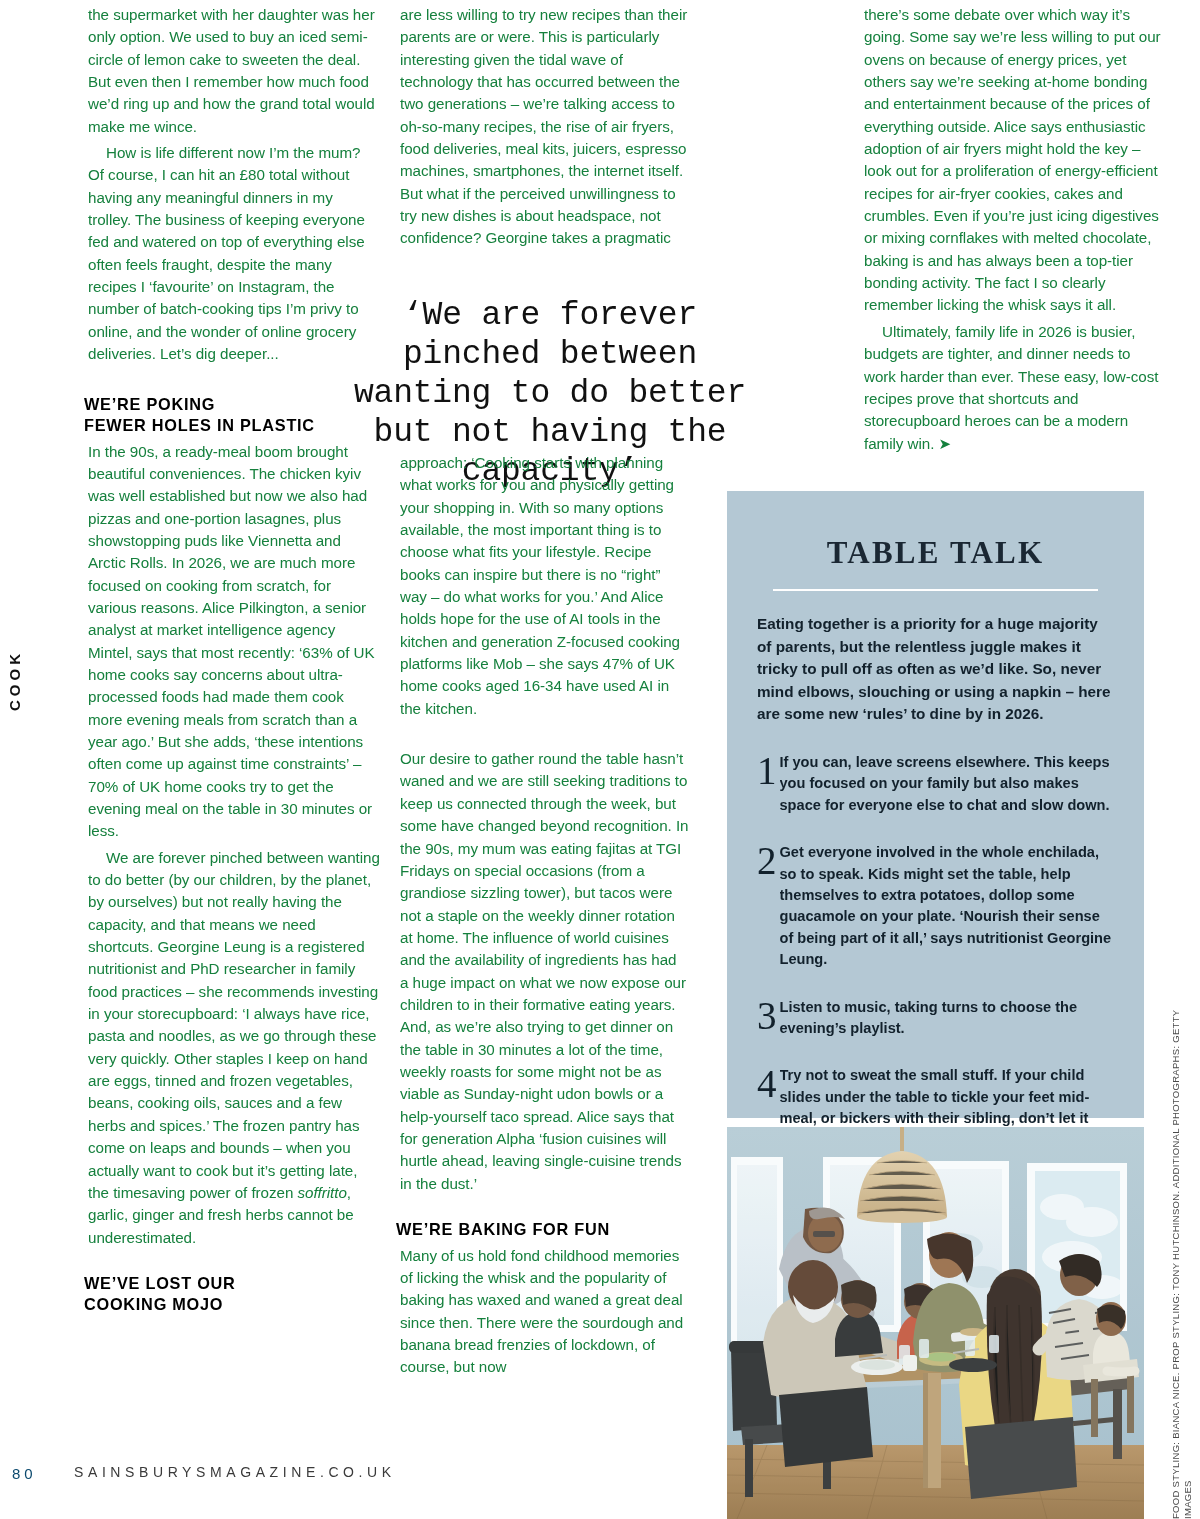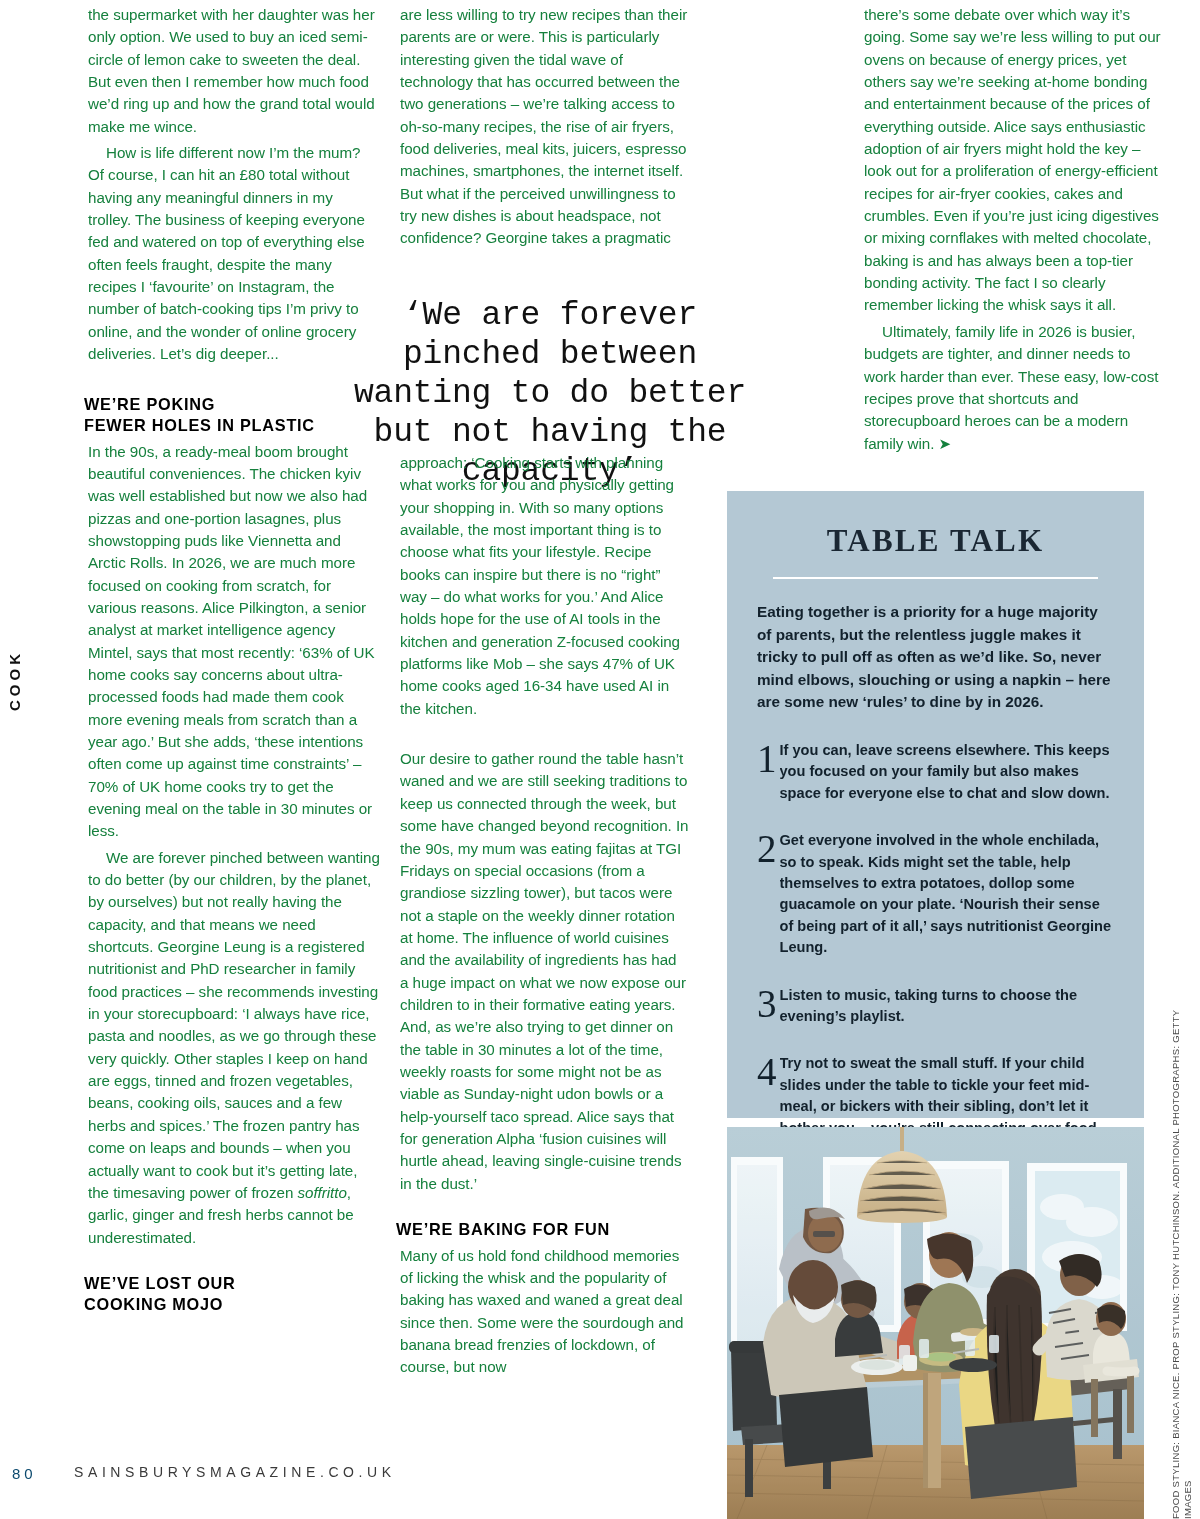--- a/index.html
+++ b/index.html
@@ -97,21 +97,21 @@
     height: 627px;
     background: #b4c8d4;
   }
   .panel-inner { padding: 32px 30px 0 30px; }
   .panel-title {
     font-family: "Liberation Serif", serif;
     font-size: 31px;
     letter-spacing: 2.2px;
     text-align: center;
     color: #1a2733;
-    margin: 0;
+    margin: 12px;
   }
   .panel-rule {
     height: 2px;
     background: #ffffff;
     margin: 18px 16px 22px 16px;
   }
   .panel-intro {
     margin: 0;
     font-size: 15.3px;
     line-height: 22.6px;
@@ -208,21 +208,21 @@
 <div class="col col2" style="top:448px">
   <p class="body">approach: ‘Cooking starts with planning what works for you and physically getting your shopping in. With so many options available, the most important thing is to choose what fits your lifestyle. Recipe books can inspire but there is no “right” way – do what works for you.’ And Alice holds hope for the use of AI tools in the kitchen and generation Z-focused cooking platforms like Mob – she says 47% of UK home cooks aged 16-34 have used AI in the kitchen.</p>
 
   <div class="sect-gap"></div>
 
   <p class="body">Our desire to gather round the table hasn’t waned and we are still seeking traditions to keep us connected through the week, but some have changed beyond recognition. In the 90s, my mum was eating fajitas at TGI Fridays on special occasions (from a grandiose sizzling tower), but tacos were not a staple on the weekly dinner rotation at home. The influence of world cuisines and the availability of ingredients has had a huge impact on what we now expose our children to in their formative eating years. And, as we’re also trying to get dinner on the table in 30 minutes a lot of the time, weekly roasts for some might not be as viable as Sunday-night udon bowls or a help-yourself taco spread. Alice says that for generation Alpha ‘fusion cuisines will hurtle ahead, leaving single-cuisine trends in the dust.’</p>
 
   <div class="sect-gap"></div>
 
   <h2 class="sect">WE’RE BAKING FOR FUN</h2>
-  <p class="body">Many of us hold fond childhood memories of licking the whisk and the popularity of baking has waxed and waned a great deal since then. Some were the sourdough and banana bread frenzies of lockdown, of course, but now</p>
+  <p class="body">Many of us hold fond childhood memories of licking the whisk and the popularity of baking has waxed and waned a great deal since then. There were the sourdough and banana bread frenzies of lockdown, of course, but now</p>
 </div>
 
 <div class="col col3">
   <p class="body">there’s some debate over which way it’s going. Some say we’re less willing to put our ovens on because of energy prices, yet others say we’re seeking at-home bonding and entertainment because of the prices of everything outside. Alice says enthusiastic adoption of air fryers might hold the key – look out for a proliferation of energy-efficient recipes for air-fryer cookies, cakes and crumbles. Even if you’re just icing digestives or mixing cornflakes with melted chocolate, baking is and has always been a top-tier bonding activity. The fact I so clearly remember licking the whisk says it all.</p>
   <p class="body"><span>Ultimately, family life in 2026 is busier, budgets are tighter, and dinner needs to work harder than ever. These easy, low-cost recipes prove that shortcuts and storecupboard heroes can be a modern family win.</span> <span class="arrow-glyph">➤</span></p>
 </div>
 
 <div class="panel" style="background: rgb(180, 200, 212);">
   <div class="panel-inner">
     <h3 class="panel-title">TABLE TALK</h3>

